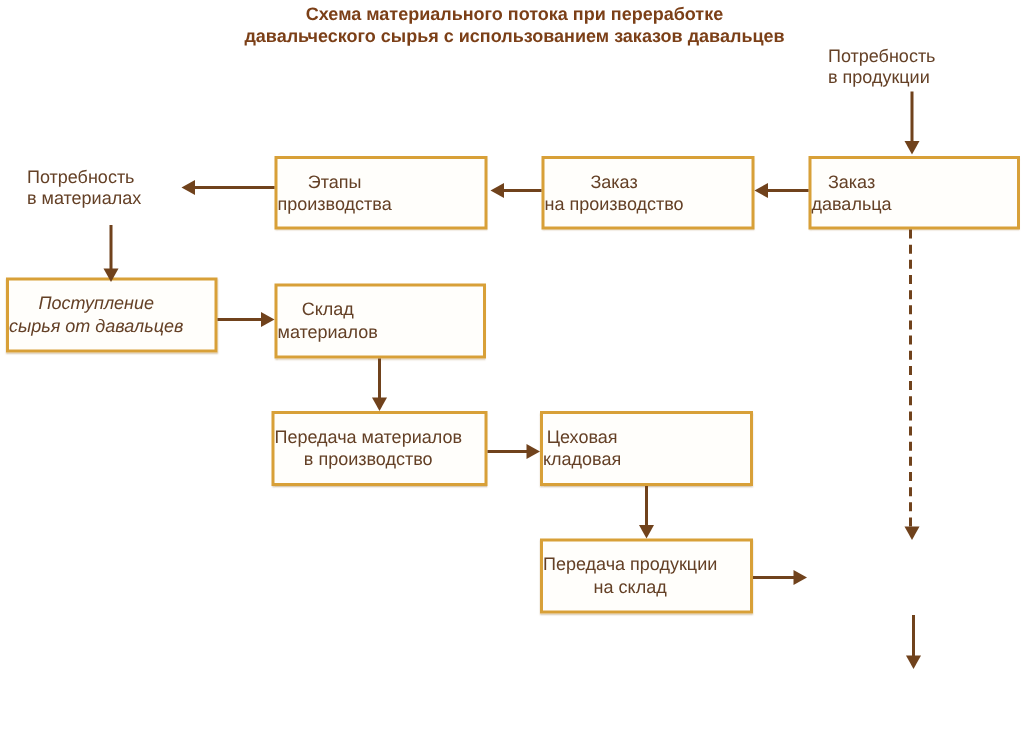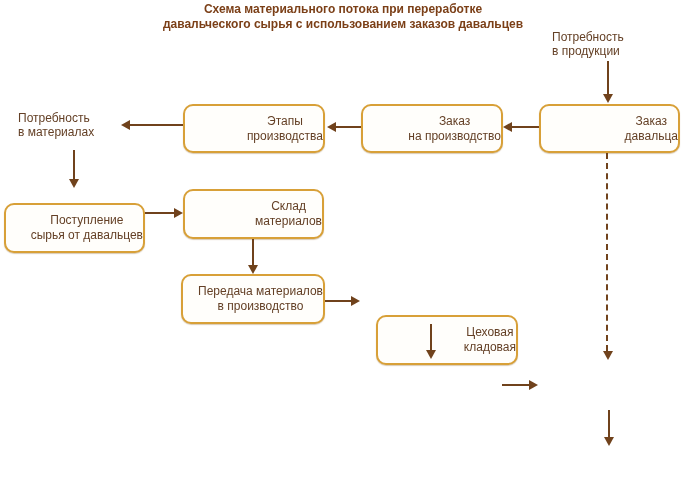--- a/index.html
+++ b/index.html
@@ -18,23 +18,23 @@
     position:absolute;left:93px;top:2px;width:500px;
     font-size:12px;font-weight:bold;line-height:15px;color:var(--title-color);
     text-align:center;white-space:pre-line;
   }
   .float-label{
     position:absolute;font-size:12px;line-height:14px;color:var(--text-color);
     white-space:pre-line;
   }
   .node{
     position:absolute;box-sizing:border-box;
-    border:2px solid var(--box-border);border-radius:10px;background:var(--box-bg);
+    border:2px solid var(--box-border);border-radius:0;background:var(--box-bg);
     box-shadow:0 1px 1px rgba(150,105,40,.35);
-    display:flex;align-items:center;justify-content:flex-end;
+    display:flex;align-items:center;justify-content:flex-start;
   }
   .node .node-label{
     font-size:12px;line-height:15px;color:var(--text-color);
     text-align:center;white-space:pre-line;
   }
   .arrow{position:absolute;}
   .shaft-h{position:absolute;top:4px;height:2px;background:var(--arrow-color);}
   .a-left  .shaft-h{left:8px;right:0;}
   .a-right .shaft-h{left:0;right:8px;}
   .shaft-v{position:absolute;top:0;bottom:8px;left:4px;width:2px;background:var(--arrow-color);}
@@ -67,35 +67,39 @@
 производства</span>
   </div>
   <div class="node" style="left:361px;top:104px;width:142px;height:49px;">
     <span class="node-label">Заказ
 на производство</span>
   </div>
   <div class="node" style="left:539px;top:104px;width:141px;height:49px;">
     <span class="node-label">Заказ
 давальца</span>
   </div>
-  <div class="node" style="left:4px;top:203px;width:141px;height:50px;">
+  <div class="node" style="left:4px;top:185px;width:141px;height:50px;font-style:italic;">
     <span class="node-label">Поступление
 сырья от давальцев</span>
   </div>
   <div class="node" style="left:181px;top:274px;width:144px;height:50px;">
     <span class="node-label">Передача материалов
 в производство</span>
   </div>
   <div class="node" style="left:183px;top:189px;width:141px;height:50px;">
     <span class="node-label">Склад
 материалов</span>
   </div>
-  <div class="node" style="left:376px;top:274px;width:142px;height:50px;margin-top:41px;">
+  <div class="node" style="left:360px;top:274px;width:142px;height:50px;">
     <span class="node-label">Цеховая
 кладовая</span>
+  </div>
+  <div class="node" style="left:360px;top:359px;width:142px;height:50px;">
+    <span class="node-label">Передача продукции
+на склад</span>
   </div>
 
   <div class="arrow" style="left:603px;top:61px;width:10px;height:42px;">
     <div class="shaft-v"></div>
     <div class="head-down"></div>
   </div>
 
   <div class="arrow a-left" style="left:503px;top:122px;width:36px;height:10px;">
     <div class="shaft-h"></div>
     <div class="head-left"></div>

